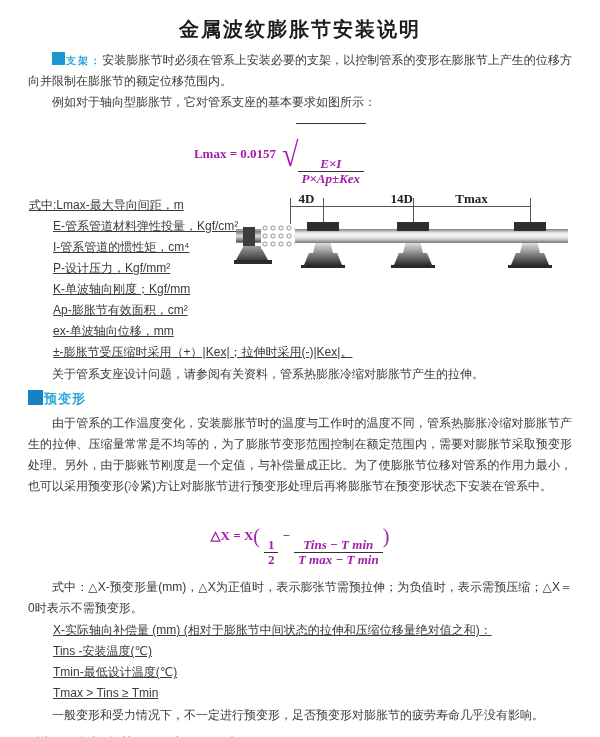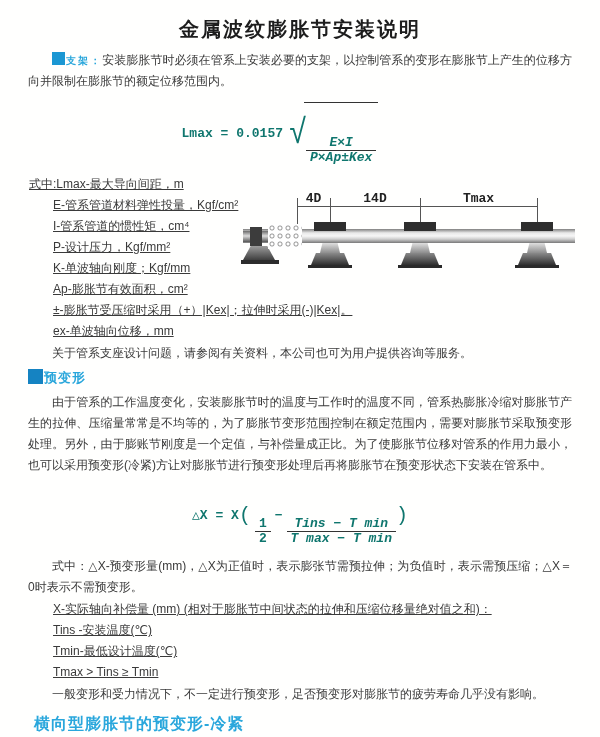--- a/index.html
+++ b/index.html
@@ -28,44 +28,44 @@
     letter-spacing:1px;line-height:24px;
   }
   .h2 .sq{width:15px;height:15px;background:#1583c2;vertical-align:-2px;}
   .h3{
     color:#2aa7dc;font-size:16px;font-weight:bold;letter-spacing:1px;
     margin:8px 0 4px 34px;line-height:22px;
   }
   .h3.flush{margin-left:6px;}
   
   .formula{
-    text-align:center;margin:8px 0;color:#0f766e;
-    font-family:Liberation Mono, monospace;
+    text-align:center;margin:8px 0;color:#a21caf;
+    font-family:Liberation Serif, serif;
     font-size:13px;font-weight:bold;line-height:normal;
   }
   .frac{display:inline-block;vertical-align:middle;text-align:center;line-height:1.1;}
   .frac .num{display:block;border-bottom:1px solid #333;padding:0 4px;margin-top:32px;}
   .frac .den{display:block;padding:0 4px;}
   .sqrt-wrap{display:inline-block;vertical-align:middle;margin-left:6px;}
   .sqrt-sign{
     display:inline-block;vertical-align:middle;font-size:30px;font-weight:normal;
     transform:scaleY(1.15);margin-right:-3px;
   }
   .radicand{display:inline-block;vertical-align:middle;border-top:1px solid #333;padding:1px 2px 0 2px;}
   .it{font-style:italic;}
   .paren{font-size:20px;font-weight:normal;vertical-align:middle;}
   .fm-gap{display:inline-block;width:4px;}
   
   .defs{margin:1px;text-decoration:underline;}
   .def-line{margin:0;color:#3a3a3a;white-space:nowrap;}
   .def-line.lead{margin-left:0;}
   .def-line.ind{margin-left:24px;}
   
-  .diagram{position:absolute;left:243px;top:192px;width:340px;height:100px;
-    font-family:Liberation Mono, monospace;}
+  .diagram{position:absolute;left:236px;top:192px;width:340px;height:100px;
+    font-family:Liberation Serif, serif;}
   .dim-label{position:absolute;top:0;font-size:13px;font-weight:bold;color:#222;
     text-align:center;line-height:14px;}
   .dim-line{position:absolute;top:14px;height:1px;background:#555;}
   .tick{position:absolute;top:6px;width:1px;height:31px;background:#555;}
   .pipe{
     position:absolute;left:0;top:37px;width:332px;height:14px;
     background:linear-gradient(to bottom,#7f7f7f 0%,#e9e9e9 28%,#f6f6f6 50%,#cfcfcf 72%,#787878 100%);
   }
   .bellows{
     position:absolute;left:25px;top:32px;width:34px;height:25px;background:#fff;
@@ -93,37 +93,38 @@
 <body>
 
 <div class="page">
 
   <h1 class="title">金属波纹膨胀节安装说明</h1>
 
   <div class="content">
 
     <p class="body indent" style="margin-top:6px;"><span class="sq"></span><span class="sec-head-inline">支架：</span><span>安装膨胀节时必须在管系上安装必要的支架，以控制管系的变形在膨胀节上产生的位移方向并限制在膨胀节的额定位移范围内。</span></p>
 
+    <p class="body indent">例如对于轴向型膨胀节，它对管系支座的基本要求如图所示：</p>
 
     <div class="formula" style="margin:10px 40px 8px 0;">
       <span>Lmax = 0.0157</span><span class="sqrt-wrap"><span class="sqrt-sign">√</span><span class="radicand"><span class="frac"><span class="num it">E×I</span><span class="den it">P×Ap±Kex</span></span></span></span>
     </div>
 
     <div class="defs">
       <div class="def-line lead">式中:Lmax-最大导向间距，m</div>
       <div class="def-line ind">E-管系管道材料弹性投量，Kgf/cm²</div>
       <div class="def-line ind">I-管系管道的惯性矩，cm⁴</div>
       <div class="def-line ind">P-设计压力，Kgf/mm²</div>
       <div class="def-line ind">K-单波轴向刚度；Kgf/mm</div>
       <div class="def-line ind">Ap-膨胀节有效面积，cm²</div>
+      <div class="def-line ind">ex-单波轴向位移，mm</div>
       <div class="def-line ind">±-膨胀节受压缩时采用（+）|Kex|；拉伸时采用(-)|Kex|。</div>
-      <div class="def-line ind">ex-单波轴向位移，mm</div>
     </div>
 
-    <p class="body indent">关于管系支座设计问题，请参阅有关资料，本公司也可为用户提供咨询等服务。</p>
+    <p class="body indent">关于管系支座设计问题，请参阅有关资料，管系热膨胀冷缩对膨胀节产生的拉伸。</p>
 
     <div class="h2"><span class="sq"></span><span>预变形</span></div>
 
     <p class="body indent">由于管系的工作温度变化，安装膨胀节时的温度与工作时的温度不同，管系热膨胀冷缩对膨胀节产生的拉伸、压缩量常常是不均等的，为了膨胀节变形范围控制在额定范围内，需要对膨胀节采取预变形处理。另外，由于膨账节刚度是一个定值，与补偿量成正比。为了使膨胀节位移对管系的作用力最小，也可以采用预变形(冷紧)方让对膨胀节进行预变形处理后再将膨胀节在预变形状态下安装在管系中。</p>
 
 
     <div class="formula" style="margin:9px 0 10px 0;">
       <span>△X = X</span><span class="paren">(</span><span class="fm-gap"></span><span class="frac"><span class="num">1</span><span class="den">2</span></span><span class="fm-gap"></span><span>−</span><span class="fm-gap"></span><span class="frac it"><span class="num">Tins − T min</span><span class="den">T max − T min</span></span><span class="paren">)</span>
     </div>
 
@@ -137,21 +138,21 @@
     </div>
 
     <p class="body indent">一般变形和受力情况下，不一定进行预变形，足否预变形对膨胀节的疲劳寿命几乎没有影响。</p>
 
     <div class="h3 flush">横向型膨胀节的预变形-冷紧</div>
 
   </div>
 
   <div class="diagram">
     <div class="dim-label" style="left:54px;width:33px;">4D</div>
-    <div class="dim-label" style="left:87px;width:90px;">14D</div>
+    <div class="dim-label" style="left:87px;width:90px;text-align:right;">14D</div>
     <div class="dim-label" style="left:177px;width:117px;">Tmax</div>
 
     <div class="dim-line" style="left:54px;width:240px;"></div>
     <div class="tick" style="left:54px;"></div>
     <div class="tick" style="left:87px;"></div>
     <div class="tick" style="left:177px;"></div>
     <div class="tick" style="left:294px;"></div>
 
     <div class="pipe"></div>
 

